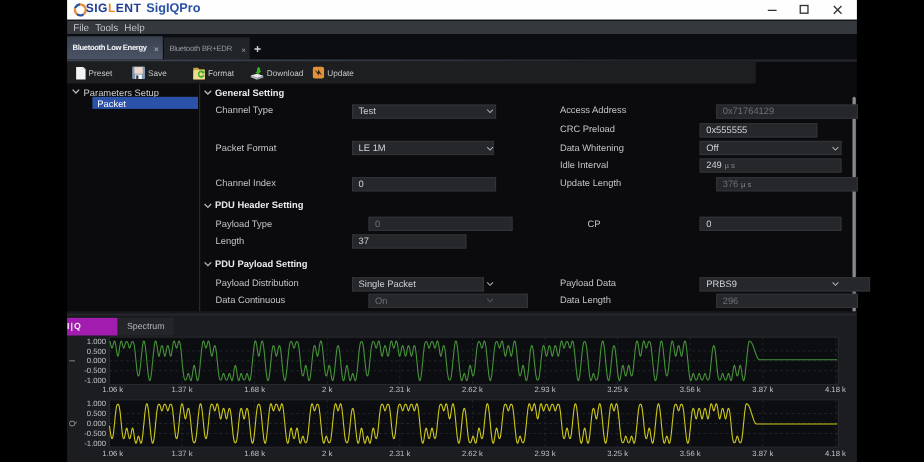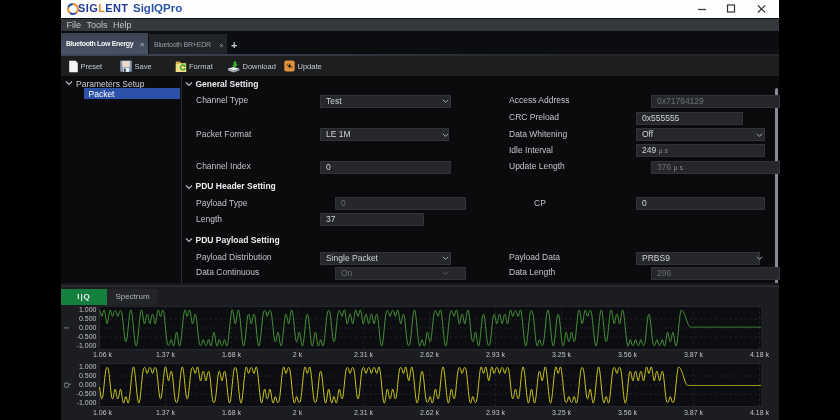--- a/index.html
+++ b/index.html
@@ -14,42 +14,42 @@
 .menu span{position:absolute;top:1px;font-size:9px;color:#c2c5c8;}
 
 .tabbar{left:0;top:30.5px;width:718px;height:23.5px;background:#0c0d10;}
 .tab1{left:0;top:2.5px;width:86.5px;height:21px;background:linear-gradient(#3a4250,#4a5466);color:#f2f4f6;font-size:7px;font-weight:bold;letter-spacing:-0.35px;}
 .tab2{left:88px;top:3.5px;width:78px;height:20px;background:#212428;color:#989da3;font-size:7px;letter-spacing:-0.2px;}
 .tt{position:absolute;left:5px;top:6.5px;white-space:nowrap;}
 .tabx{position:absolute;right:3.5px;top:6.5px;font-size:7.5px;color:#9aa0a8;}
 .plus{left:170px;top:8px;font-size:11px;color:#cdd1d5;font-weight:bold;}
 .tabsep{left:0;top:54px;width:718px;height:2px;background:linear-gradient(90deg,#3e4654 0%,#343b46 30%,#24262c 70%,#24262c 100%);}
 
-.toolbar{left:0;top:56px;width:718px;height:20px;background:#1d1e20;}
+.toolbar{left:0;top:56px;width:626px;height:20px;background:#1d1e20;}
 .tb{position:absolute;top:0;height:20px;font-size:7.5px;color:#c6c9cc;}
 .tb .ic{position:absolute;top:3.5px;}
 .tb .tx{position:absolute;top:6px;white-space:nowrap;}
 
 .sidebar{left:0;top:76px;width:121px;height:207px;background:#0b0b0d;border-right:1px solid #2a2c31;}
 .pstext{left:15px;top:78.5px;font-size:8.5px;color:#ced1d4;}
 .pschev{left:4px;top:79px;}
 .packet{left:23px;top:88px;width:96px;height:11px;background:#2c51a8;}
 .packet span{position:absolute;left:4.5px;top:0.5px;font-size:8.5px;color:#fff;}
 
 .hdr{position:absolute;font-size:8.5px;font-weight:bold;color:#e9ebed;white-space:nowrap;}
 .lab{position:absolute;font-size:8.5px;color:#c2c5c8;white-space:nowrap;}
 .fld{position:absolute;width:131px;height:13px;background:#26272b;border:1px solid #313338;font-size:8.5px;color:#cfd2d5;line-height:11px;padding-left:5px;white-space:nowrap;}
 .fld.dis{color:#6b6e73;margin-left:15px;}
 .chev{position:absolute;width:7px;height:7px;}
 .unit{font-size:7px;color:#85888d;}
 .scroll{left:714px;top:88px;width:3px;height:196px;background:#878b91;border-radius:2px;}
 
 .split{left:0;top:283px;width:718px;height:4px;background:linear-gradient(#191a1e,#17181b 45%,#26272c 60%,#2b2c31);}
 .bottom{left:0;top:287px;width:718px;height:133px;background:#1c1d21;}
-.ctab1{position:absolute;left:0;top:1.5px;width:46px;height:16.5px;background:#15803d;color:#eceef0;font-size:8px;font-weight:bold;text-align:center;line-height:16px;letter-spacing:.9px;}
+.ctab1{position:absolute;left:0;top:1.5px;width:46px;height:16.5px;background:#a21caf;color:#eceef0;font-size:8px;font-weight:bold;line-height:16px;letter-spacing:.9px;}
 .ctab2{position:absolute;left:46px;top:1.5px;width:51px;height:16.5px;background:#232529;color:#b2b5b9;font-size:8px;text-align:center;line-height:16px;}
 </style></head><body>
 <div class="win">
 
   <div class="abs title"></div>
   <svg class="abs" style="left:5px;top:2px" width="14" height="14" viewBox="0 0 13 13">
   <path d="M5.70 1.97 A4.6 4.6 0 0 0 2.33 4.56" stroke="#2b55a5" stroke-width="2.0" fill="none" stroke-linecap="round"></path>
   <path d="M1.94 5.86 A4.6 4.6 0 0 0 3.36 9.86" stroke="#e8913a" stroke-width="2.0" fill="none" stroke-linecap="round"></path>
   <path d="M4.48 10.63 A4.6 4.6 0 0 0 8.73 10.52" stroke="#2b55a5" stroke-width="2.0" fill="none" stroke-linecap="round"></path>
   <path d="M9.81 9.70 A4.6 4.6 0 0 0 11.02 5.62" stroke="#e8913a" stroke-width="2.0" fill="none" stroke-linecap="round"></path>
@@ -174,31 +174,31 @@
 <div class="fld dis" style="left:259px;top:197.0px;width:131px">0</div>
 <div class="lab" style="left:473px;top:197.5px">CP</div>
 <div class="fld" style="left:575px;top:197.0px;width:129px">0</div>
 <div class="lab" style="left:135px;top:213.5px">Length</div>
 <div class="fld" style="left:259px;top:213.0px;width:104px">37</div>
 <svg class="abs" style="left:124px;top:236px" width="8" height="8">
       <path d="M1 2.5 L4 5.5 L7 2.5" stroke="#b6b9bd" stroke-width="1.2" fill="none"></path>
     </svg>
     <div class="hdr" style="left:134.5px;top:234.5px">PDU Payload Setting</div>
 <div class="lab" style="left:135px;top:252px">Payload Distribution</div>
-<div class="fld" style="left:259px;top:251.5px;width:131px">Single Packet</div>
+<div class="fld" style="left:259px;top:251.5px;width:120px">Single Packet</div>
     <svg class="chev" style="left:381px;top:255px" width="8" height="7" viewBox="0 0 8 7">
       <path d="M1 1.5 L4 4.5 L7 1.5" stroke="#aab0b6" stroke-width="1.1" fill="none"></path>
     </svg>
 <div class="lab" style="left:448px;top:252px">Payload Data</div>
-<div class="fld" style="left:575px;top:251.5px;width:124px">PRBS9</div>
+<div class="fld" style="left:575px;top:251.5px;width:155px">PRBS9</div>
     <svg class="chev" style="left:695px;top:255px" width="8" height="7" viewBox="0 0 8 7">
       <path d="M1 1.5 L4 4.5 L7 1.5" stroke="#aab0b6" stroke-width="1.1" fill="none"></path>
     </svg>
 <div class="lab" style="left:135px;top:267px">Data Continuous</div>
-<div class="fld dis" style="left:259px;top:266.5px;width:131px">On</div>
+<div class="fld dis" style="left:259px;top:266.5px;width:145px">On</div>
     <svg class="chev" style="left:381px;top:270px" width="8" height="7" viewBox="0 0 8 7">
       <path d="M1 1.5 L4 4.5 L7 1.5" stroke="#55585e" stroke-width="1.1" fill="none"></path>
     </svg>
 <div class="lab" style="left:448px;top:267px">Data Length</div>
 <div class="fld dis" style="left:575px;top:266.5px;width:129px">296</div>
 
   <div class="abs split"></div>
   <div class="abs bottom">
     <div class="ctab1">I|Q</div>
     <div class="ctab2">Spectrum</div>

